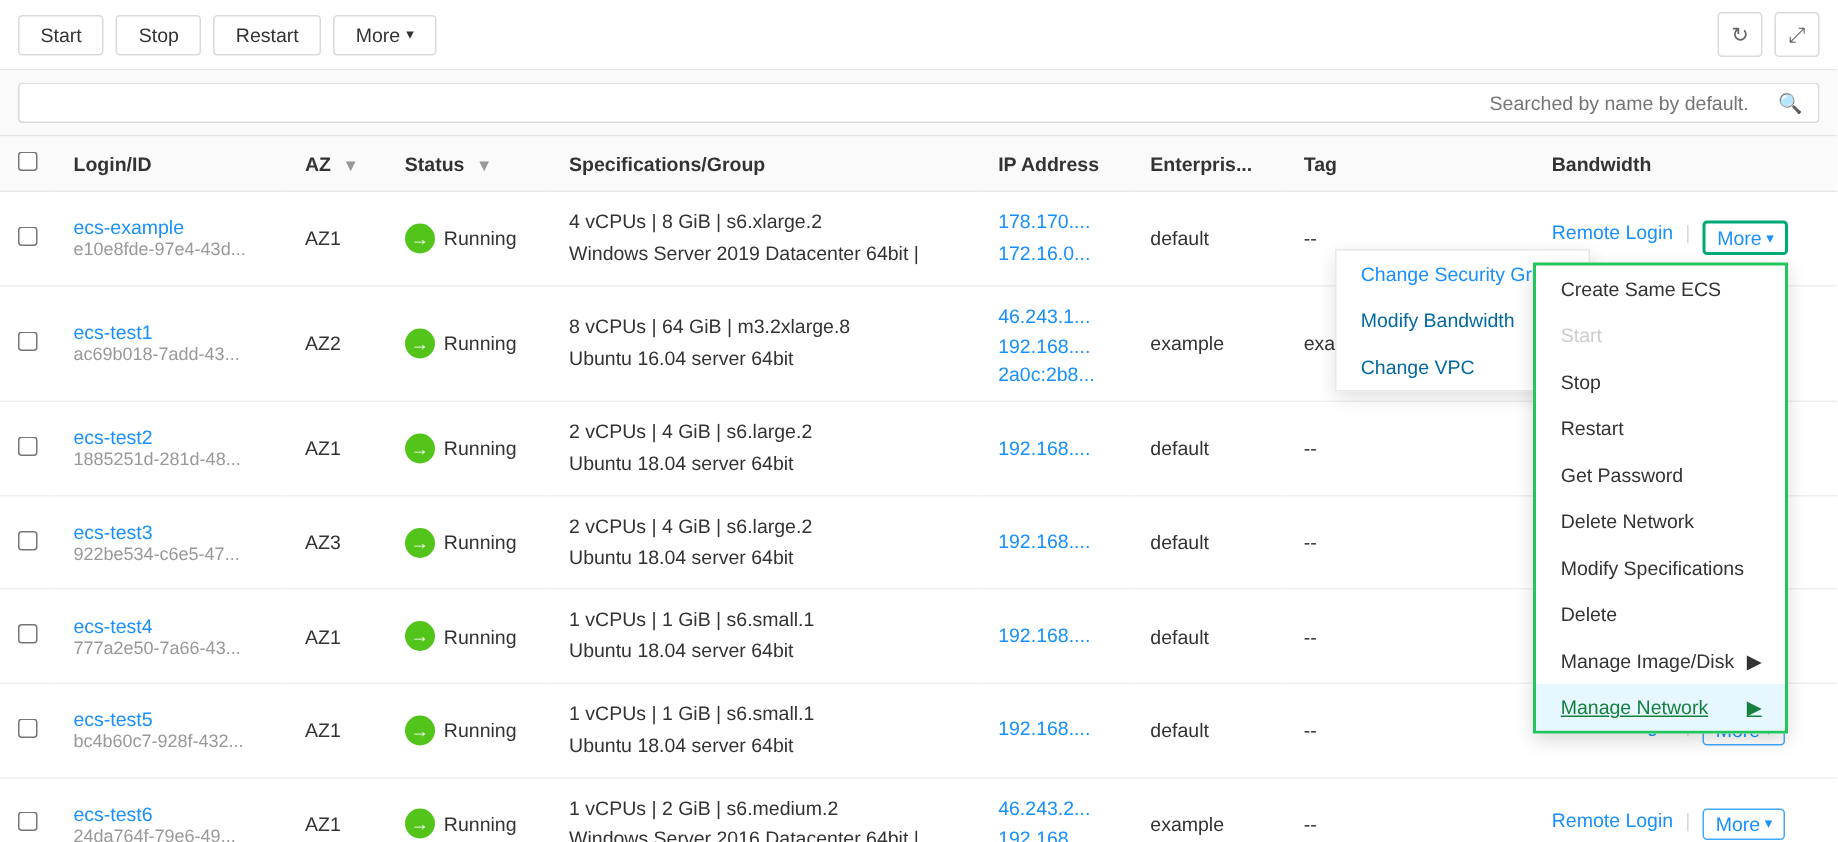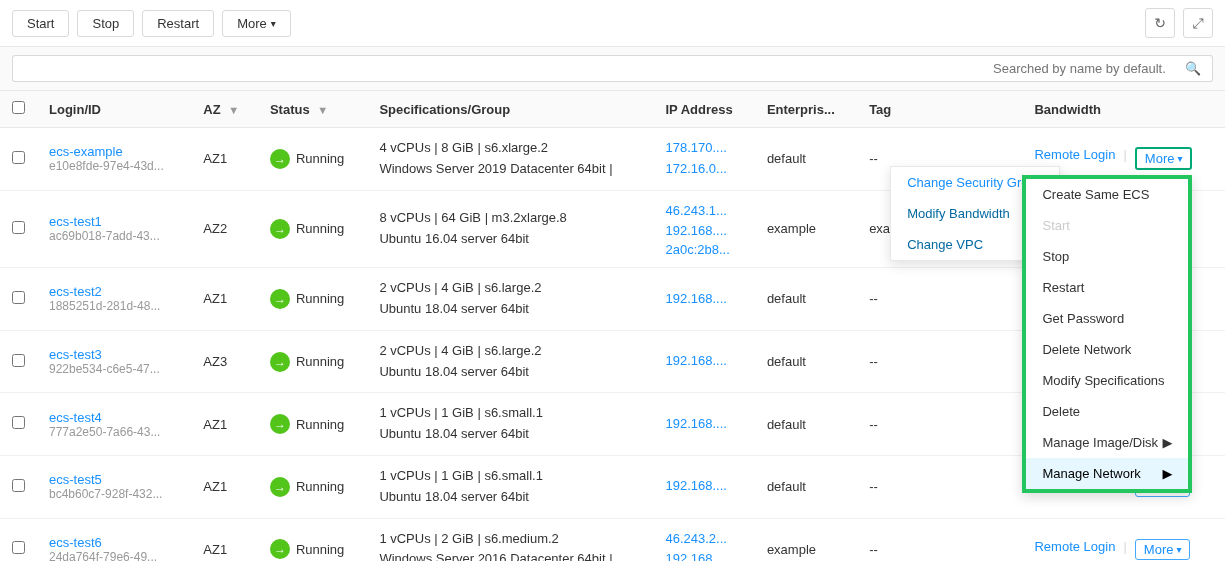--- a/index.html
+++ b/index.html
@@ -82,21 +82,21 @@
     .filter-icon { color: #999; font-size: 11px; margin-left: 4px; cursor: pointer; }
     .dropdown-item {
       padding: 8px 16px; cursor: pointer; color: #333; font-size: 13px;
       white-space: nowrap; display: flex; align-items: center; justify-content: space-between;
     }
     .dropdown-item.disabled { color: #ccc; cursor: not-allowed; }
 
     
     .main-dropdown {
       position: absolute; right: 0; top: 28px;
-      background: #fff; border: 4px solid #22c55e;
+      background: #fff; border: 2px solid #22c55e;
       box-shadow: 0 4px 12px rgba(0,0,0,0.15);
       z-index: 1000; min-width: 170px;
     }
     .manage-net-item {
       padding: 8px 16px; cursor: pointer; color: #0369a1; font-size: 13px;
       white-space: nowrap;
     }
     .manage-net-item.active { color: #1890ff; }
 
     
@@ -212,21 +212,21 @@
                 <div class="dropdown-item">
                   <span>Modify Specifications</span>
                 </div>
                 <div class="dropdown-item">
                   <span>Delete</span>
                 </div>
                 <div class="dropdown-item">
                   <span>Manage Image/Disk</span>
                   <span>▶</span>
                 </div>
-                <div class="dropdown-item" style="background: #e6f7ff; color: #000000;">
+                <div class="dropdown-item" style="background: #e6f7ff; color: #15803d; text-decoration: underline;">
                   <span>Manage Network</span>
                   <span>▶</span>
                 </div>
               </div>
             </div>
           </div>
         </td>
       </tr>
 
       <tr>

